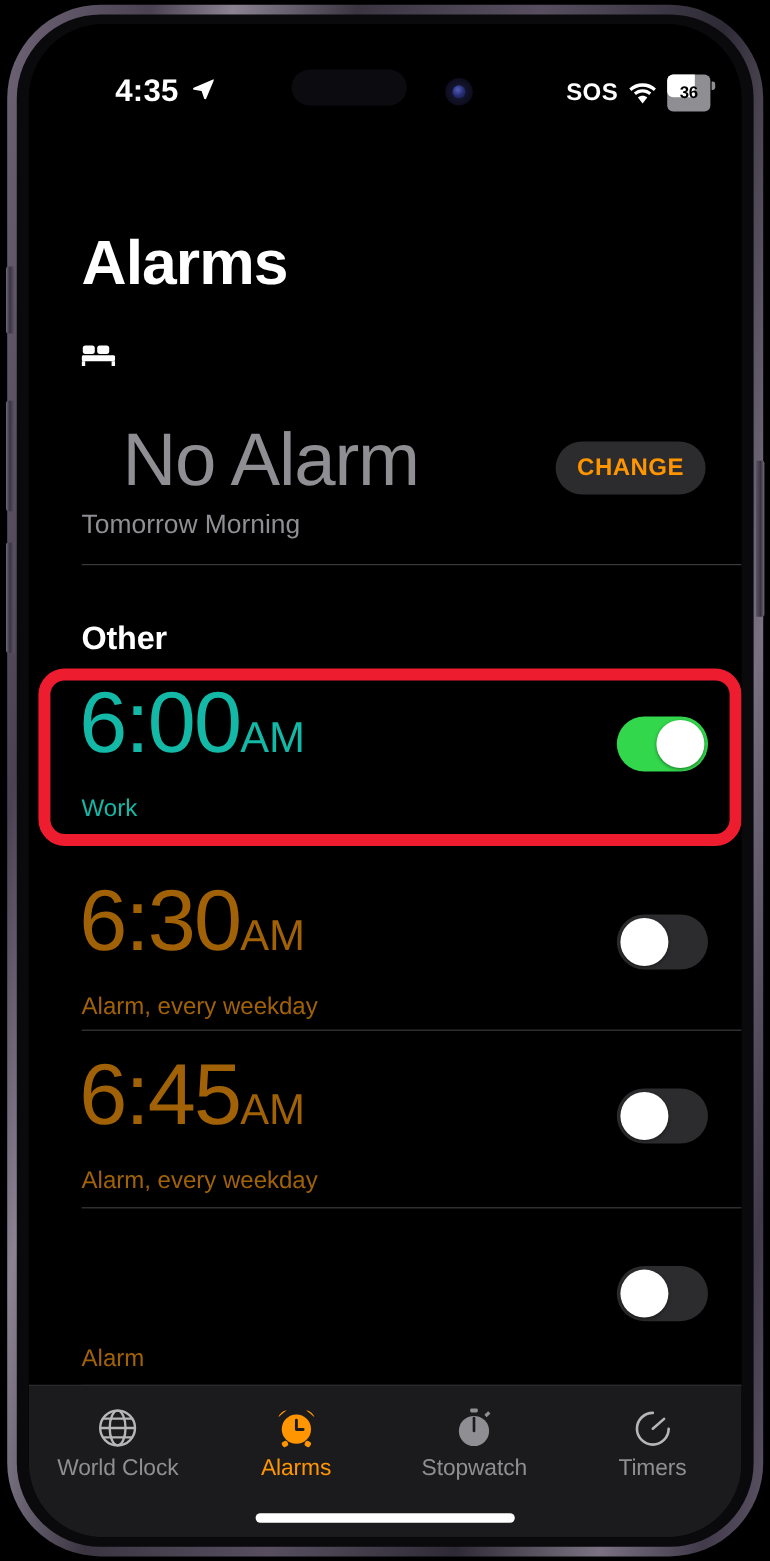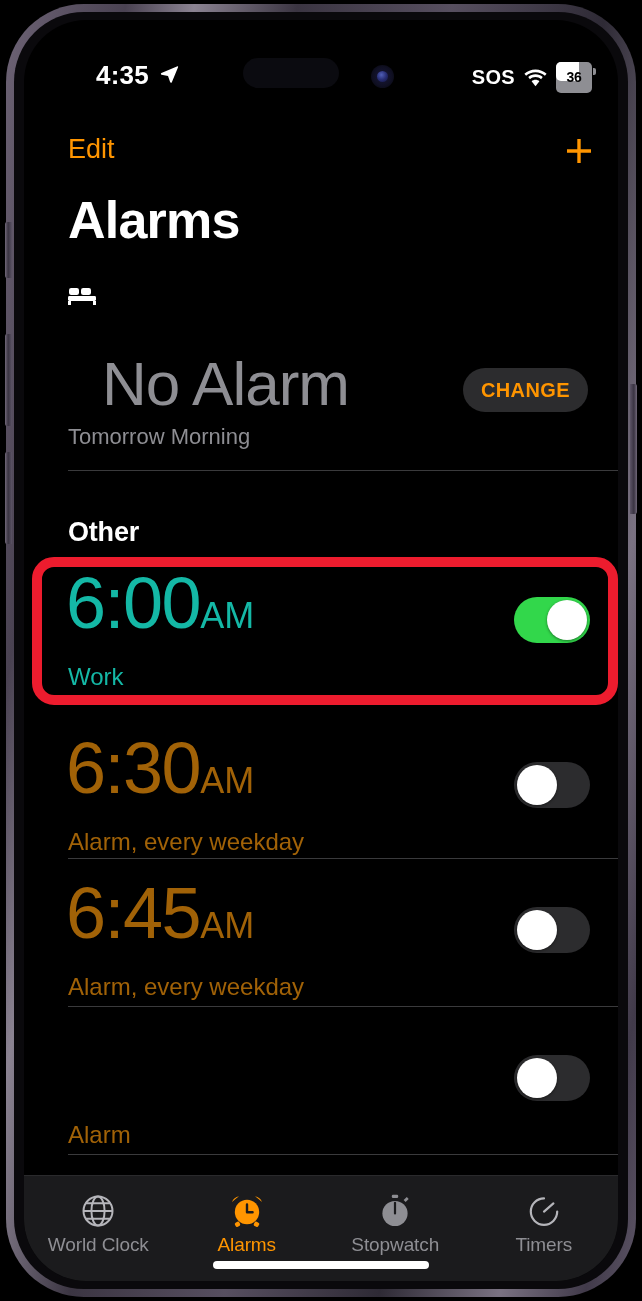--- a/index.html
+++ b/index.html
@@ -258,21 +258,21 @@
     line-height: 1;
   }
   .alarm-meridiem {
     font-size: 36px;
     font-weight: 400;
     letter-spacing: 0;
   }
   .alarm-label {
     position: absolute;
     left: 44px; top: 108px;
-    font-size: 24px;
+    font-size: 20px;
   }
   .alarm-on  .alarm-time, .alarm-on  .alarm-label  { color: #14b8a6; }
   .alarm-off .alarm-time, .alarm-off .alarm-label  { color: #a16207; }
 
   .toggle {
     position: absolute;
     right: 28px; top: 42px;
     width: 76px; height: 46px;
     border-radius: 23px;
     border: none;
@@ -309,21 +309,21 @@
     border: 10px solid #ed1c2e;
     border-radius: 22px;
     box-sizing: border-box;
     pointer-events: none;
   }
 
   
   #tab-bar {
     position: absolute;
     left: 0; bottom: 0;
-    width: 594px; height: 106px;
+    width: 594px; height: 127px;
     background: #1b1b1d;
     border-top: 1px solid #2a2a2c;
     display: flex;
     align-items: flex-start;
     padding-top: 16px;
     box-sizing: border-box;
   }
   .tab-item {
     flex: 1;
     display: flex;
@@ -382,26 +382,20 @@
           <path d="M11.5 17.2 L15.4 12.35 C14.35 11.4 12.99 10.85 11.5 10.85 S8.65 11.4 7.6 12.35 Z" fill="#fff"></path>
         </svg>
         <div id="battery">
           <div id="battery-fill"></div>
           <div id="battery-level">36</div>
           <div id="battery-cap"></div>
         </div>
       </div>
     </div>
 
-    <div id="nav-bar">
-      <div id="edit-button">Edit</div>
-      <svg id="add-alarm-button" viewBox="0 0 50 50">
-        <path d="M25 13 V37 M13 25 H37" stroke="#ff9500" stroke-width="3.4" stroke-linecap="butt" fill="none"></path>
-      </svg>
-    </div>
 
     <div id="page-title">Alarms</div>
 
     <div id="sleep-header">
       <svg id="bed-icon" viewBox="0 0 28 20">
         <rect x="1" y="3" width="10" height="7" rx="2.2" fill="#fff"></rect>
         <rect x="13" y="3" width="10" height="7" rx="2.2" fill="#fff"></rect>
         <rect x="0" y="11" width="28" height="5" rx="1.4" fill="#fff"></rect>
         <rect x="0" y="16" width="3" height="4" fill="#fff"></rect>
         <rect x="25" y="16" width="3" height="4" fill="#fff"></rect>

